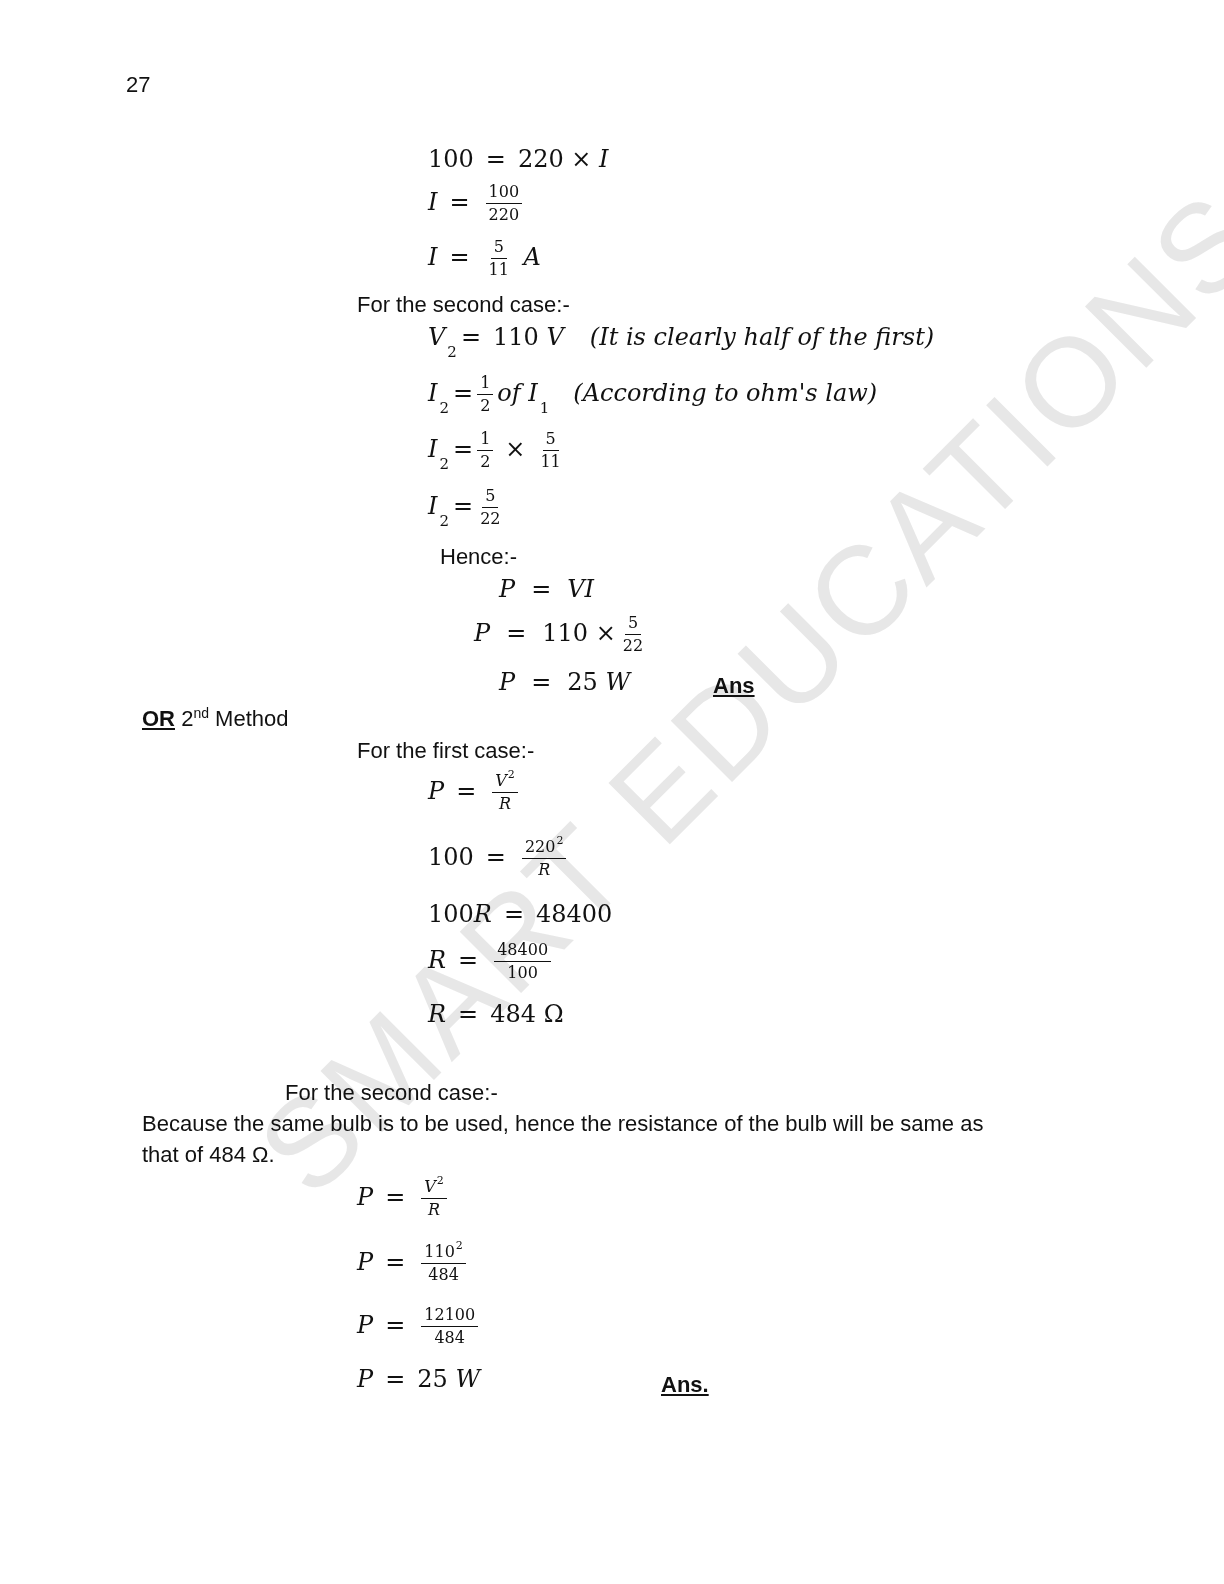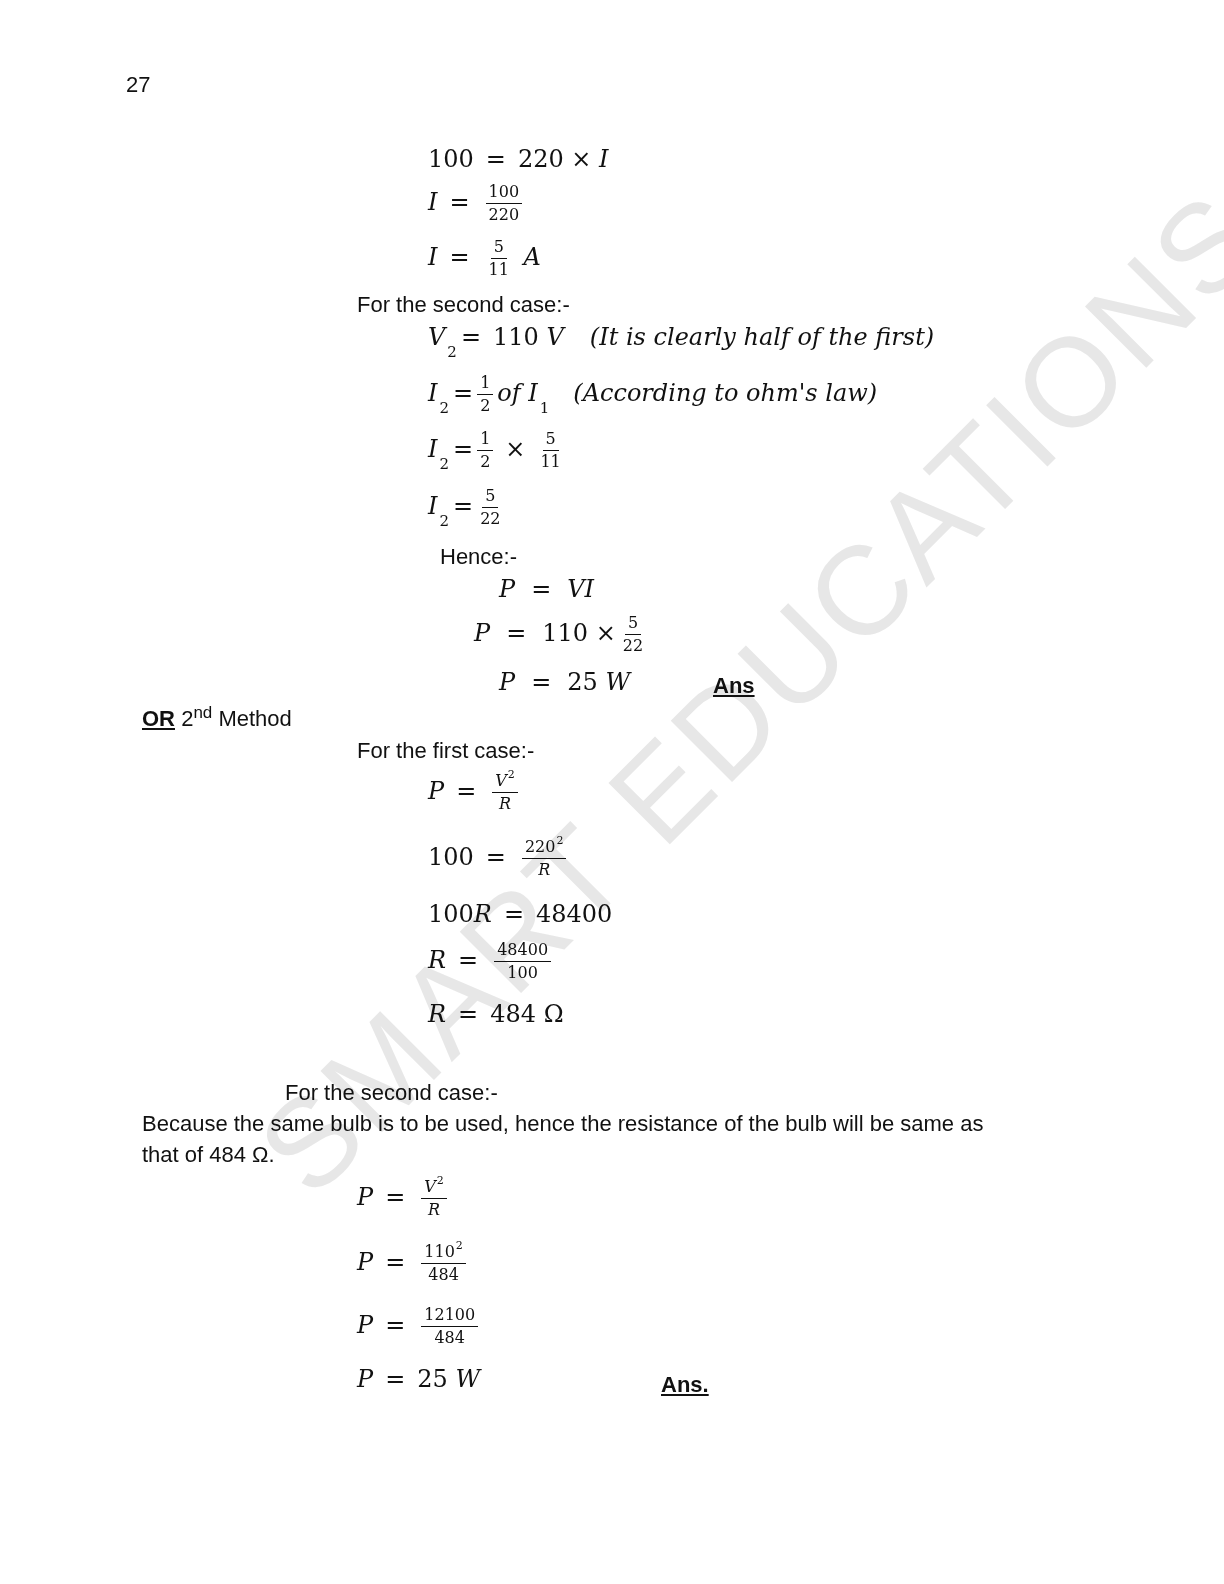--- a/index.html
+++ b/index.html
@@ -8,21 +8,21 @@
     .math { font-family: "DejaVu Serif", "Liberation Serif", serif; font-size: 24px; }
     .abs { position: absolute; white-space: nowrap; }
     .it { font-style: italic; }
     .frac { display: inline-flex; flex-direction: column; align-items: center; vertical-align: middle; font-size: 16px; line-height: 1.15; margin: 0 4px; }
     .frac .num { padding: 0 3px 2px 3px; border-bottom: 1.4px solid #111; }
     .frac .den { padding: 2px 3px 0 3px; }
     .sub { font-size: 15px; position: relative; top: 12px; margin-left: 2px; margin-right: 4px; }
     .sup { font-size: 11px; position: relative; top: -8px; margin-left: 1px; }
     .ans { font-family: "Liberation Sans", sans-serif; font-weight: bold; text-decoration: underline; font-size: 22px; }
     .u { text-decoration: underline; font-weight: bold; }
-    .supn { font-size: 17px; position: relative; top: -8px; }
+    .supn { font-size: 14px; position: relative; top: -8px; }
     .eq { margin: 0 12px; }
     .watermark {
       position: absolute; left: 135px; top: 745px; width: 1000px;
       font-family: "Liberation Sans", sans-serif; font-size: 126px; letter-spacing: 4px;
       color: rgba(170,170,170,0.28); transform: rotate(-45deg); transform-origin: center;
       white-space: nowrap; pointer-events: none; text-align: center;
     }
   </style>
 </head>
 <body>

